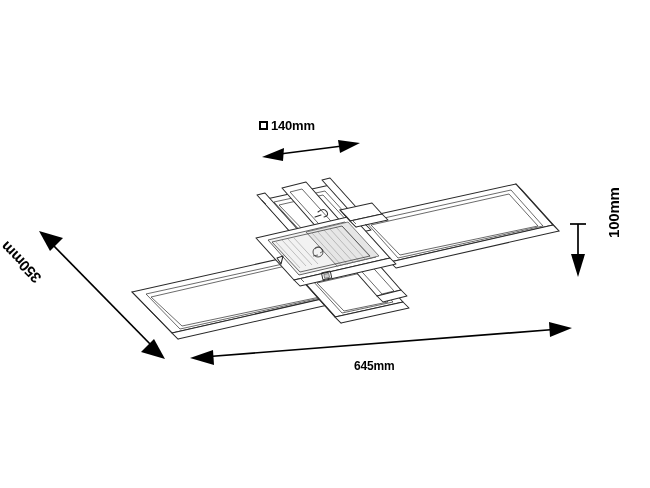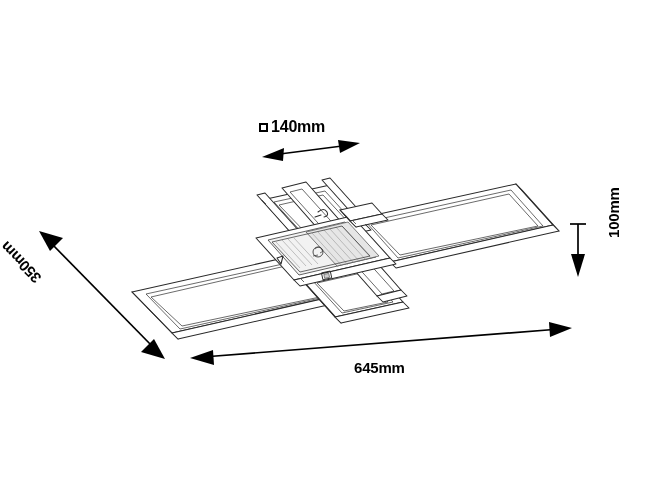--- a/index.html
+++ b/index.html
@@ -29,35 +29,35 @@
     font-family: "Liberation Sans", sans-serif;
     font-weight: bold;
     color: #000000;
     white-space: nowrap;
     line-height: 1;
     letter-spacing: -0.2px;
   }
   #label-140 {
     left: 259px;
     top: 119px;
-    font-size: 16px;
+    font-size: 13px;
   }
   #label-140 .sq {
     display: inline-block;
     width: 9px;
     height: 9px;
     border: 2px solid #000;
     margin-right: 3px;
     vertical-align: 0px;
     box-sizing: border-box;
   }
   #label-645 {
     left: 354px;
     top: 360px;
-    font-size: 15px;
+    font-size: 12px;
   }
   #label-350 {
     left: 33px;
     top: 286px;
     font-size: 15px;
     transform: rotate(-134deg);
     transform-origin: left top;
   }
   #label-100 {
     left: 606px;

